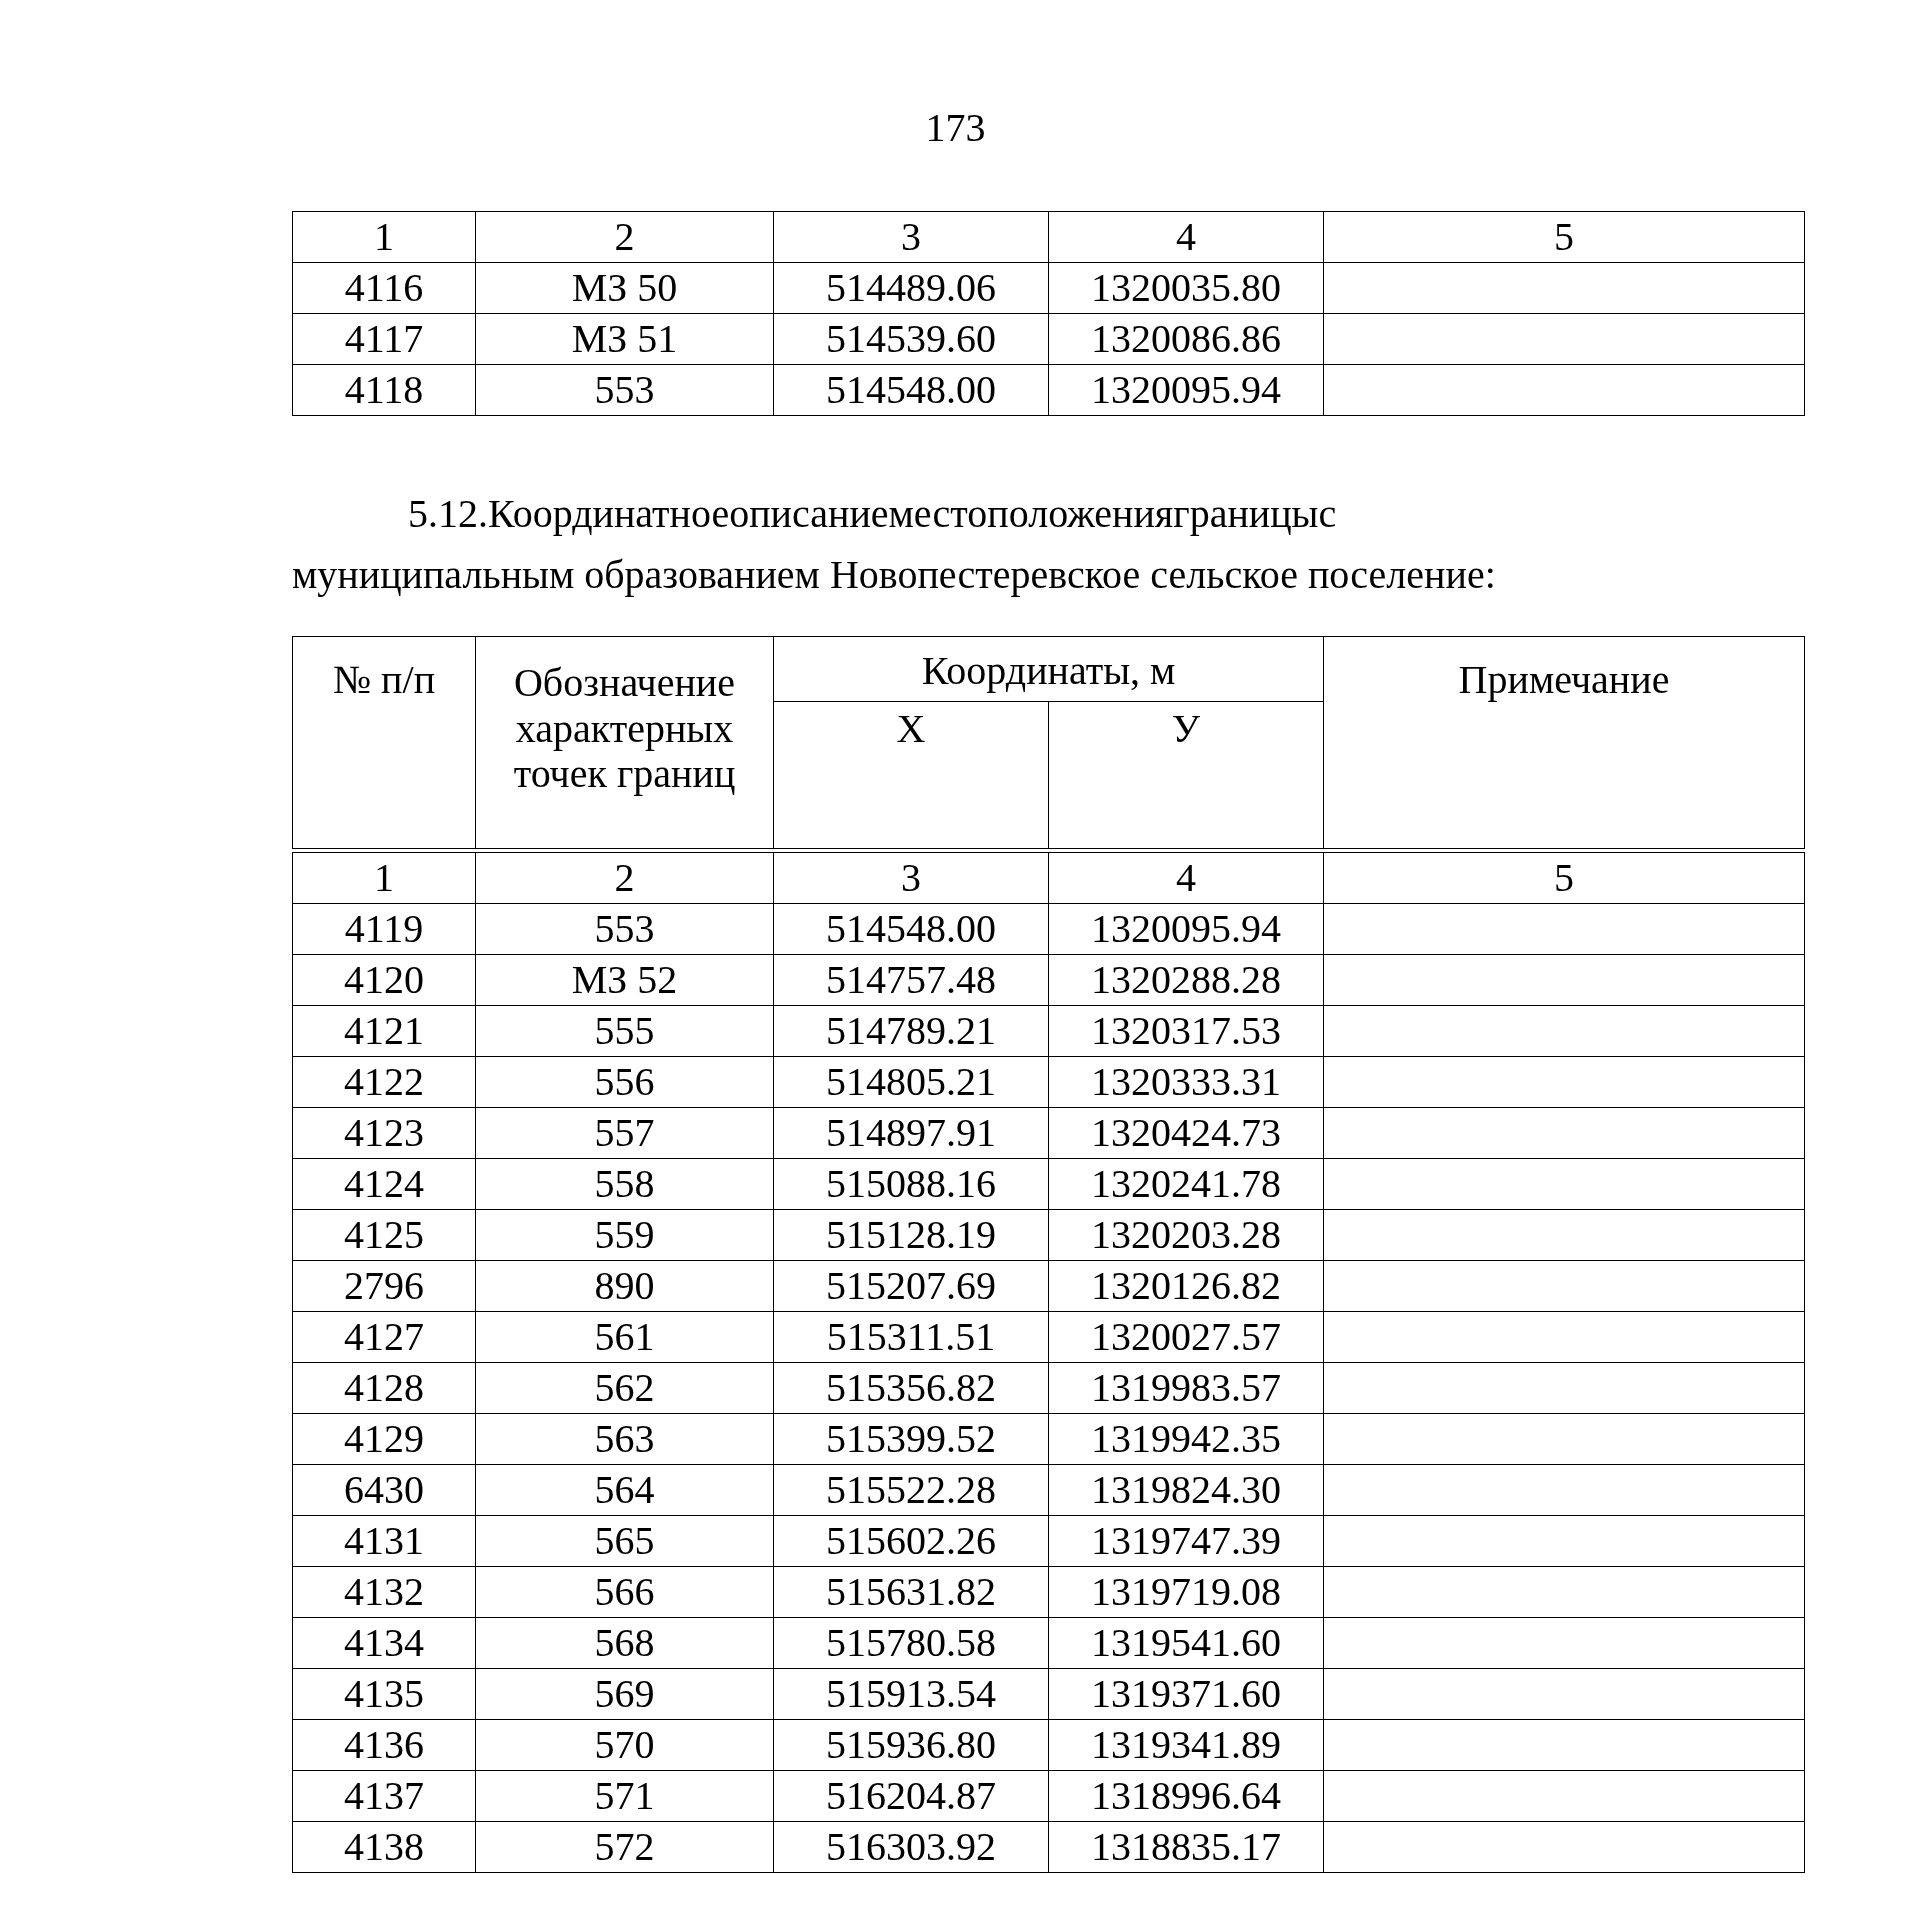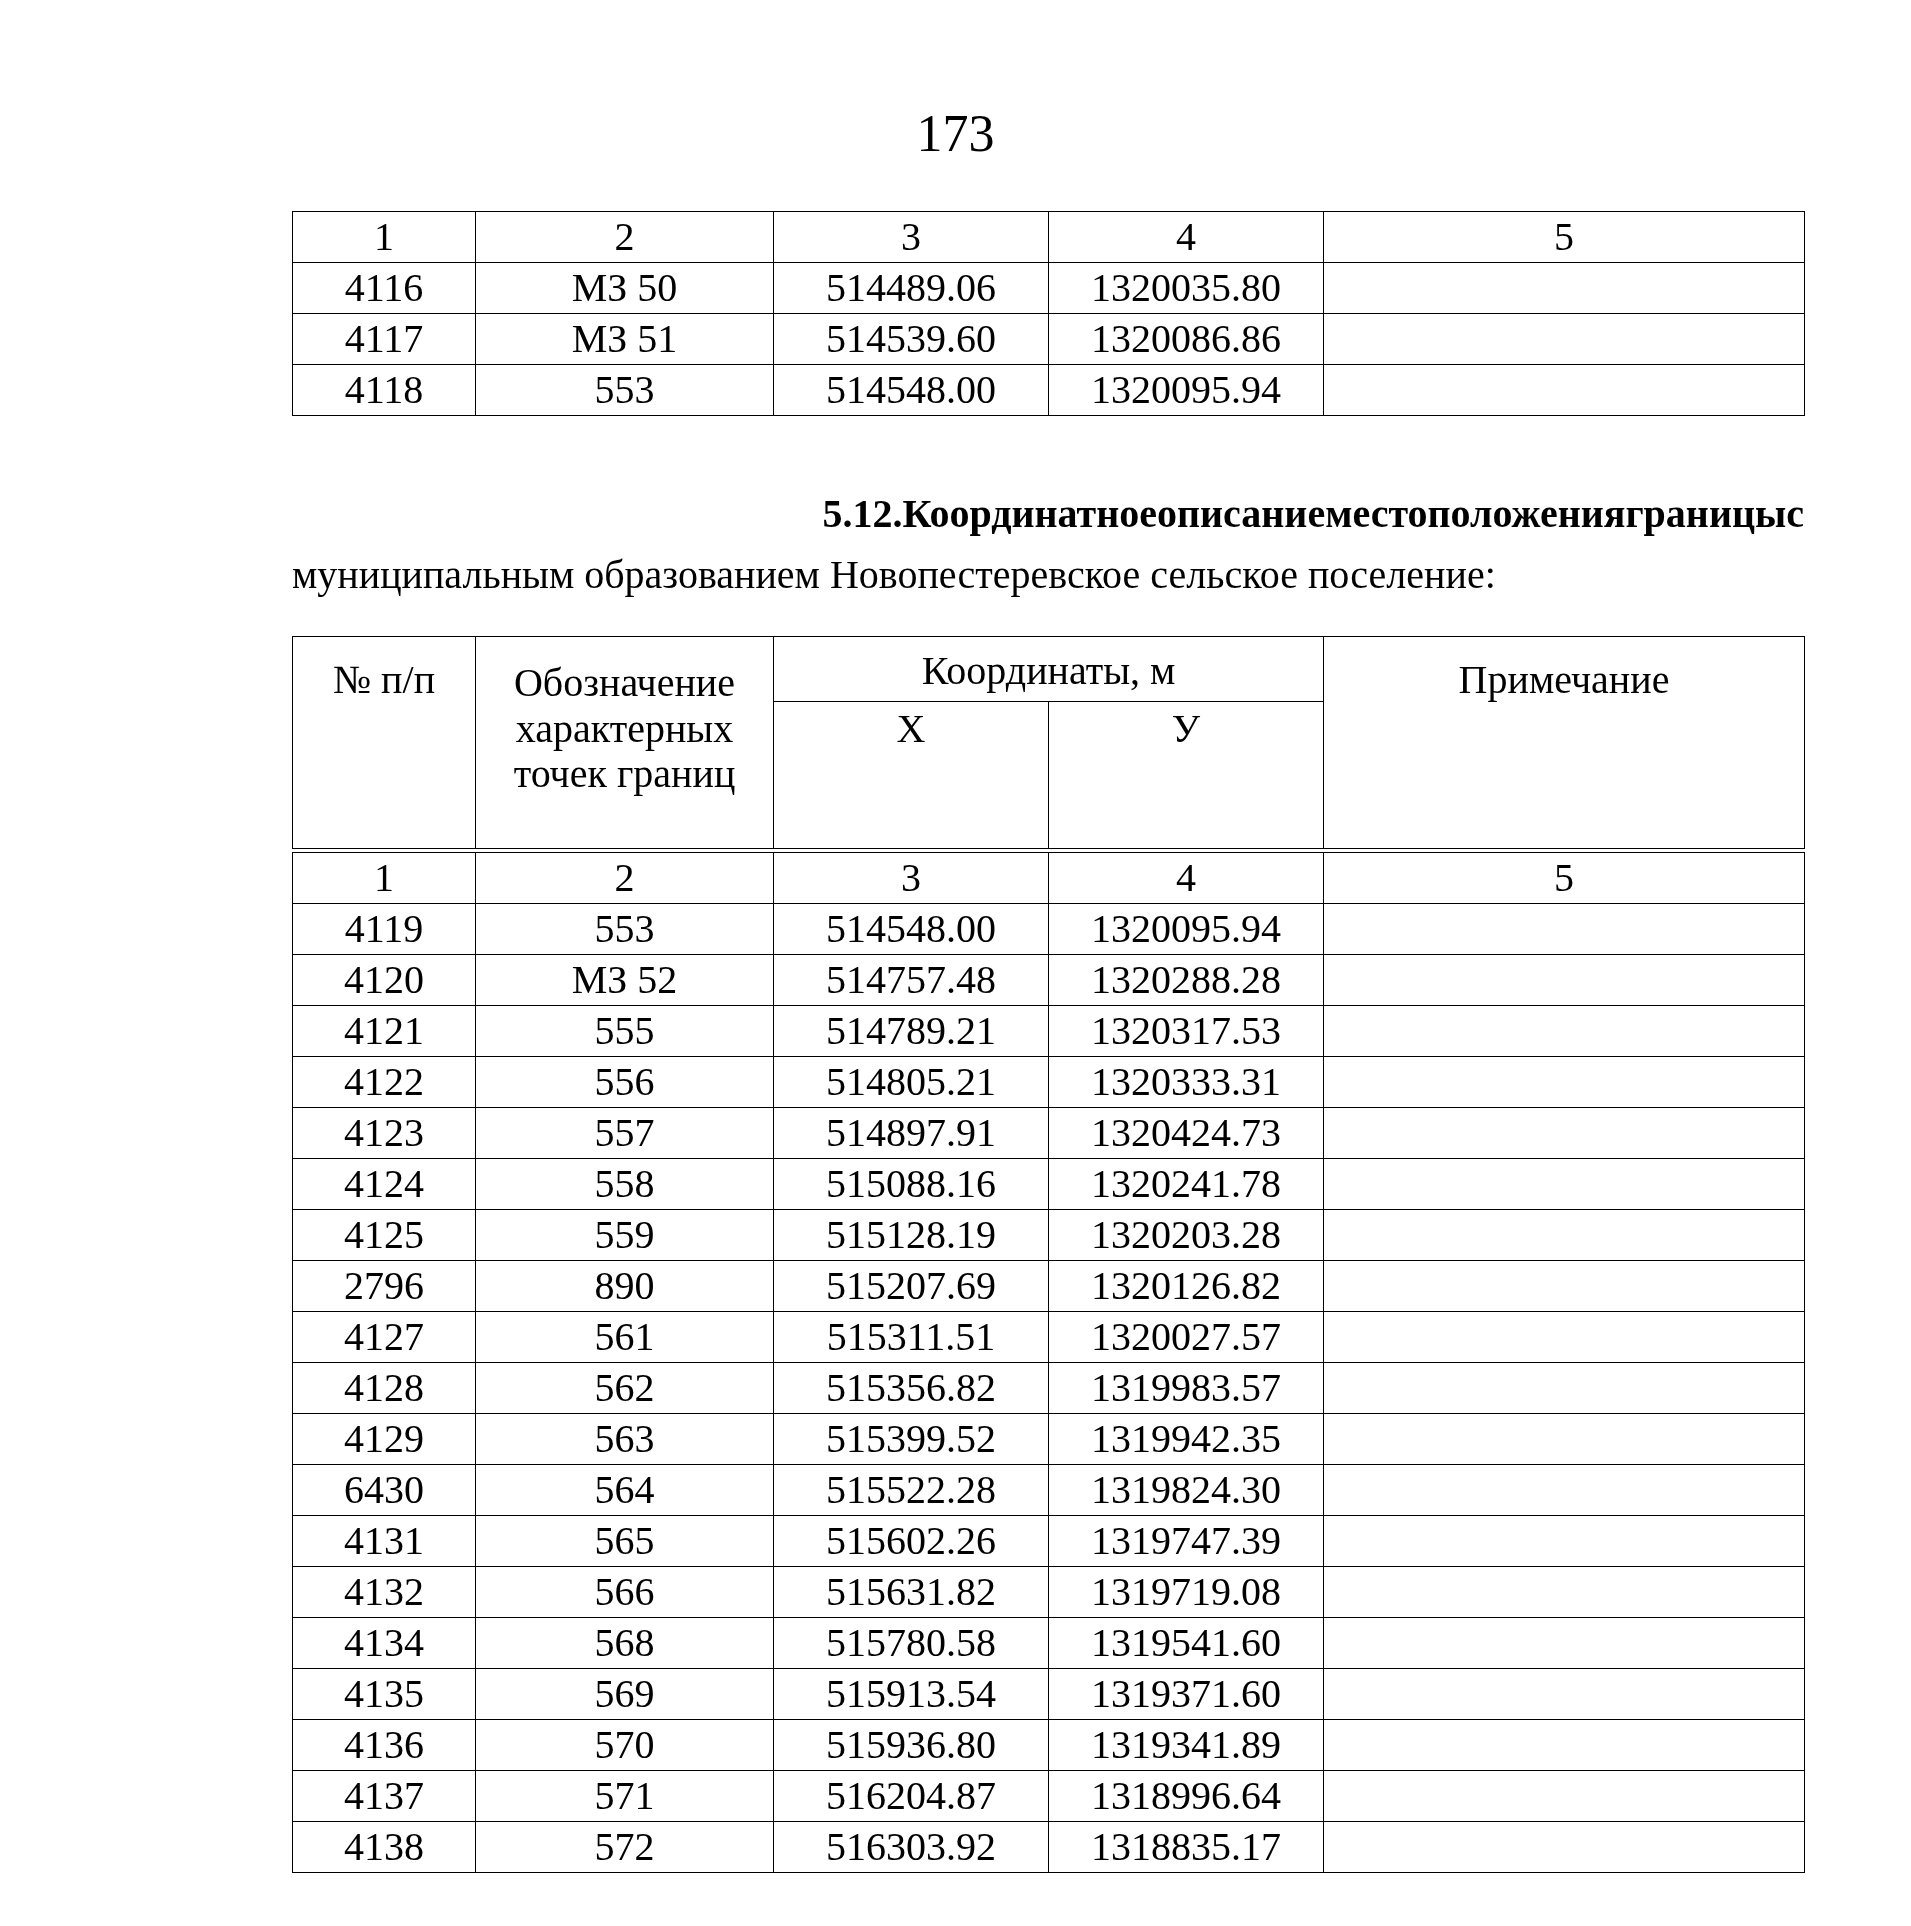--- a/index.html
+++ b/index.html
@@ -2,21 +2,21 @@
 <html style="font-size:6.2px"><head>
   <meta charset="utf-8">
   <style>
     html, body { margin: 0; padding: 0; background: #ffffff; }
     body {
       width: 1911px; height: 2703px; position: relative; overflow: hidden;
       font-family: "Liberation Serif", "DejaVu Serif", serif; color: #000;
     }
     .page-number {
       position: absolute; top: 108px; left: 0; width: 100%;
-      text-align: center; font-size: 52px; line-height: 1;
+      text-align: center; font-size: 40px; line-height: 1;
     }
     table.grid {
       position: absolute; left: 292px; width: 1512px;
       border-collapse: collapse; table-layout: fixed;
       font-size: 40px;
     }
     table.grid td, table.grid th {
       border: 1.5px solid #000; text-align: center; vertical-align: middle;
       padding: 0; font-weight: normal; height: 50px; line-height: 1;
       overflow: hidden; white-space: nowrap;
@@ -31,21 +31,21 @@
     #table-main { top: 852px; }
     #table-header th { vertical-align: top; padding-top: 23px; white-space: normal; }
     #table-header th.coord-group { height: 50px; padding-top: 14px; }
     #table-header th.sub { height: 139px; padding-top: 7px; }
     #table-header .tall { line-height: 1.14; }
     .section-text {
       position: absolute; left: 292px; width: 1512px; top: 483px;
       font-size: 40px; line-height: 61px;
     }
     .section-text .line1 {
-      display: flex; justify-content: flex-end; padding-left: 116px; font-weight: bold;
+      display: flex; justify-content: flex-start; padding-left: 116px;
     }
     .section-text .line2 { display: block; }
   </style>
 </head>
 <body>
 
 <div class="page-number">173</div>
 
 <table class="grid" id="table-top">
   <colgroup>

